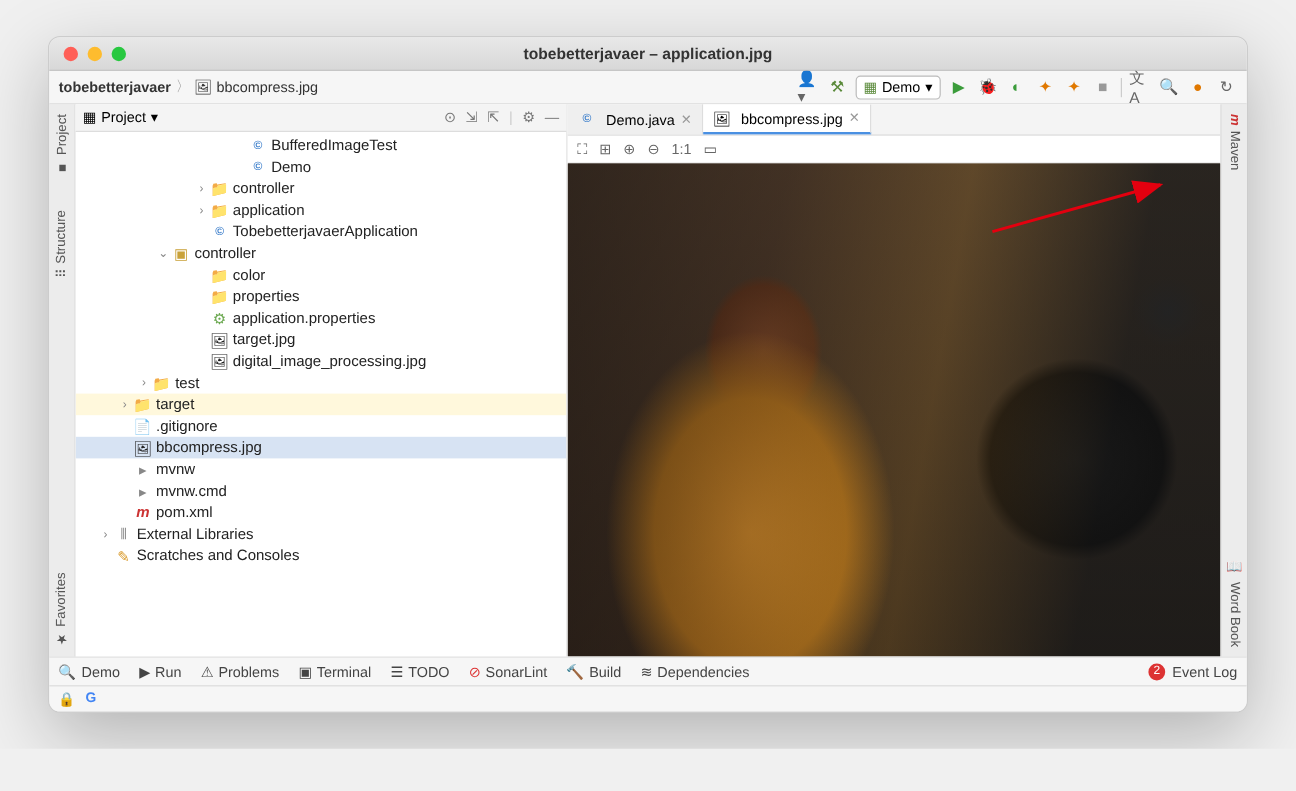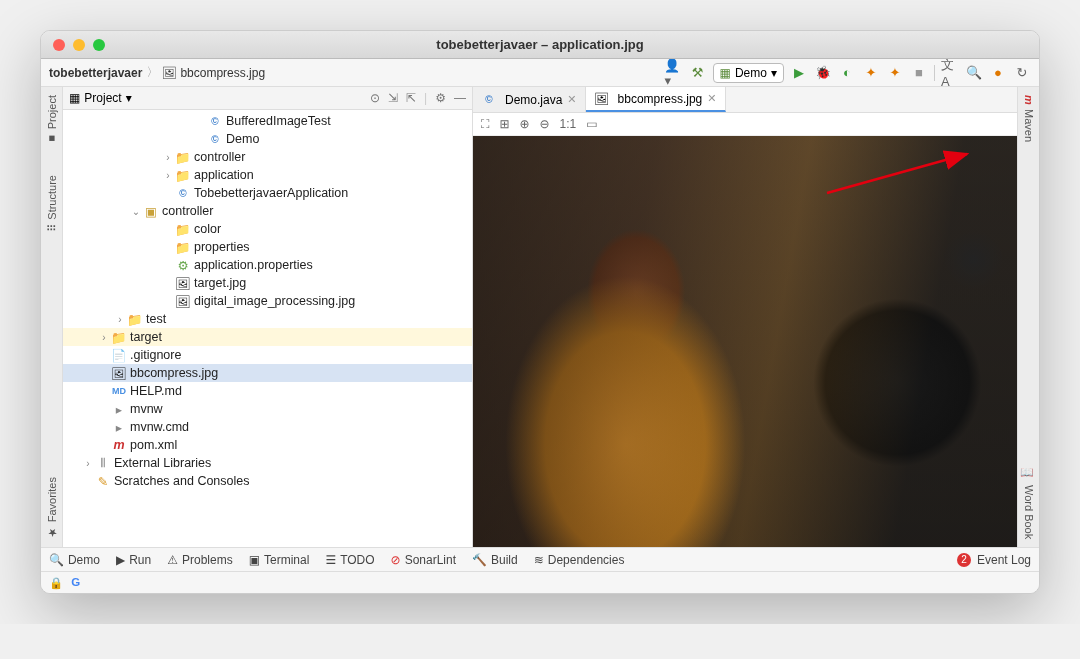--- a/index.html
+++ b/index.html
@@ -259,28 +259,20 @@
             <span class="arrow"></span>
             <span class="ticon">
               <span>🖼</span>
             </span>
             <span>bbcompress.jpg</span>
           </div>
           <div class="tree-row">
             <span class="indent" style="width:34px"></span>
             <span class="arrow"></span>
             <span class="ticon">
-              <span style="color:#4a90e2;font-size:9px;font-weight:bold">MD</span>
-            </span>
-            <span>HELP.md</span>
-          </div>
-          <div class="tree-row">
-            <span class="indent" style="width:34px"></span>
-            <span class="arrow"></span>
-            <span class="ticon">
               <span style="color:#888">▸</span>
             </span>
             <span>mvnw</span>
           </div>
           <div class="tree-row">
             <span class="indent" style="width:34px"></span>
             <span class="arrow"></span>
             <span class="ticon">
               <span style="color:#888">▸</span>
             </span>

